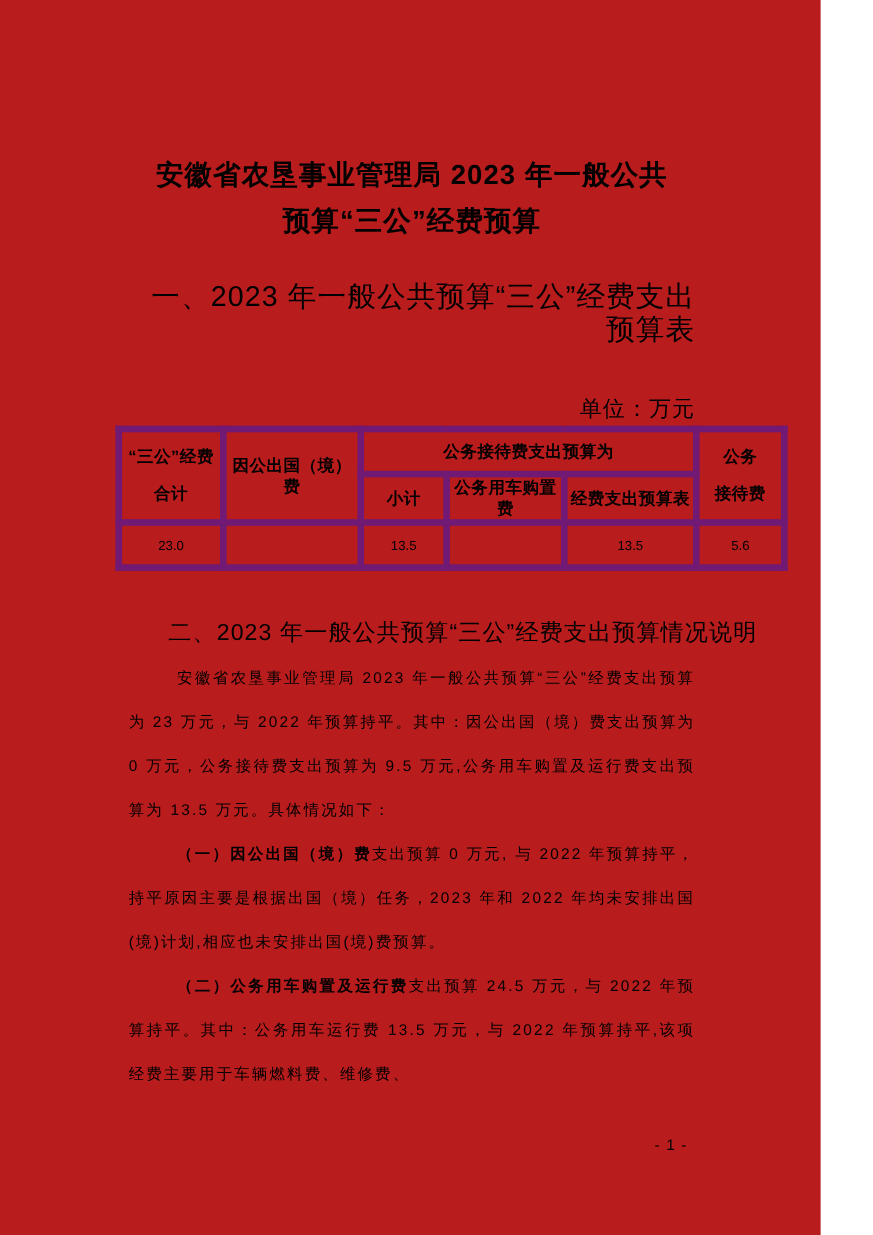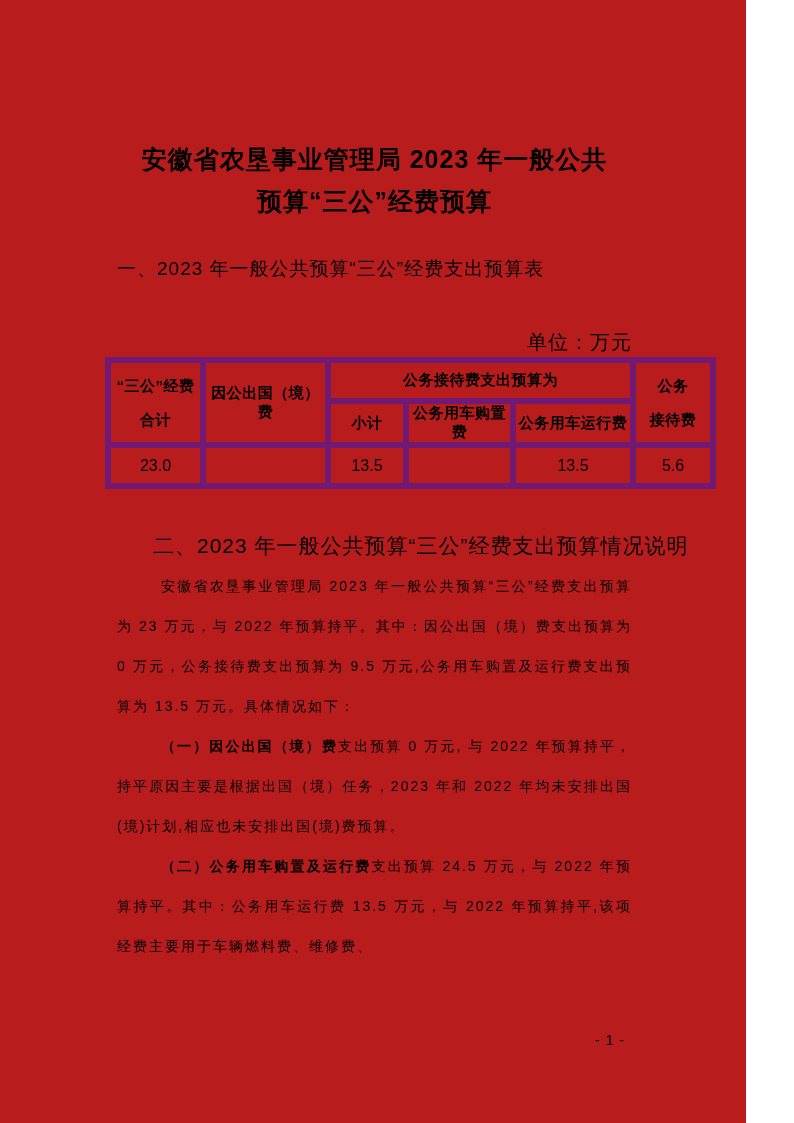--- a/index.html
+++ b/index.html
@@ -20,22 +20,22 @@
     margin-top: 138px;
     text-align: center;
     font-size: 25px;
     font-weight: bold;
     line-height: 42px;
     letter-spacing: 1px;
   }
   .doc-title .t-line { display: block; }
   .section1-heading {
     margin-top: 32px;
-    text-align: left;
-    font-size: 19px;
+    text-align: right;
+    font-size: 26px;
     line-height: 30px;
     letter-spacing: 1px;
   }
   .unit-note {
     margin-top: 46px;
     text-align: right;
     font-size: 20px;
     line-height: 24px;
     letter-spacing: 1px;
   }
@@ -52,21 +52,21 @@
     vertical-align: middle;
     font-size: 15px;
     padding: 0;
     overflow: hidden;
   }
   table.budget-table td.hdr { font-weight: bold; letter-spacing: 0.5px; }
   table.budget-table .two-line div { line-height: 34px; }
   tr.hrow1 { height: 41px; }
   tr.hrow2 { height: 38px; }
   tr.drow  { height: 41px; }
-  tr.drow td { font-size: 16px; font-weight: normal; letter-spacing: 0; }
+  tr.drow td { font-size: 12px; font-weight: normal; letter-spacing: 0; }
   .section2-heading {
     margin-top: 37px;
     font-size: 21px;
     line-height: 40px;
     text-indent: 36px;
     letter-spacing: 1px;
     white-space: nowrap;
   }
   p.body-para {
     font-size: 14px;
@@ -117,21 +117,21 @@
           <td class="hdr" rowspan="2">因公出国（境）费</td>
           <td class="hdr" colspan="3">公务接待费支出预算为</td>
           <td class="hdr two-line" rowspan="2">
             <div>公务</div>
             <div>接待费</div>
           </td>
         </tr>
         <tr class="hrow2">
           <td class="hdr">小计</td>
           <td class="hdr">公务用车购置费</td>
-          <td class="hdr">公务用车运行费</td>
+          <td class="hdr">经费支出预算表</td>
         </tr>
         <tr class="drow">
           <td>23.0</td>
           <td></td>
           <td>13.5</td>
           <td></td>
           <td>13.5</td>
           <td>5.6</td>
         </tr>
       </tbody>

